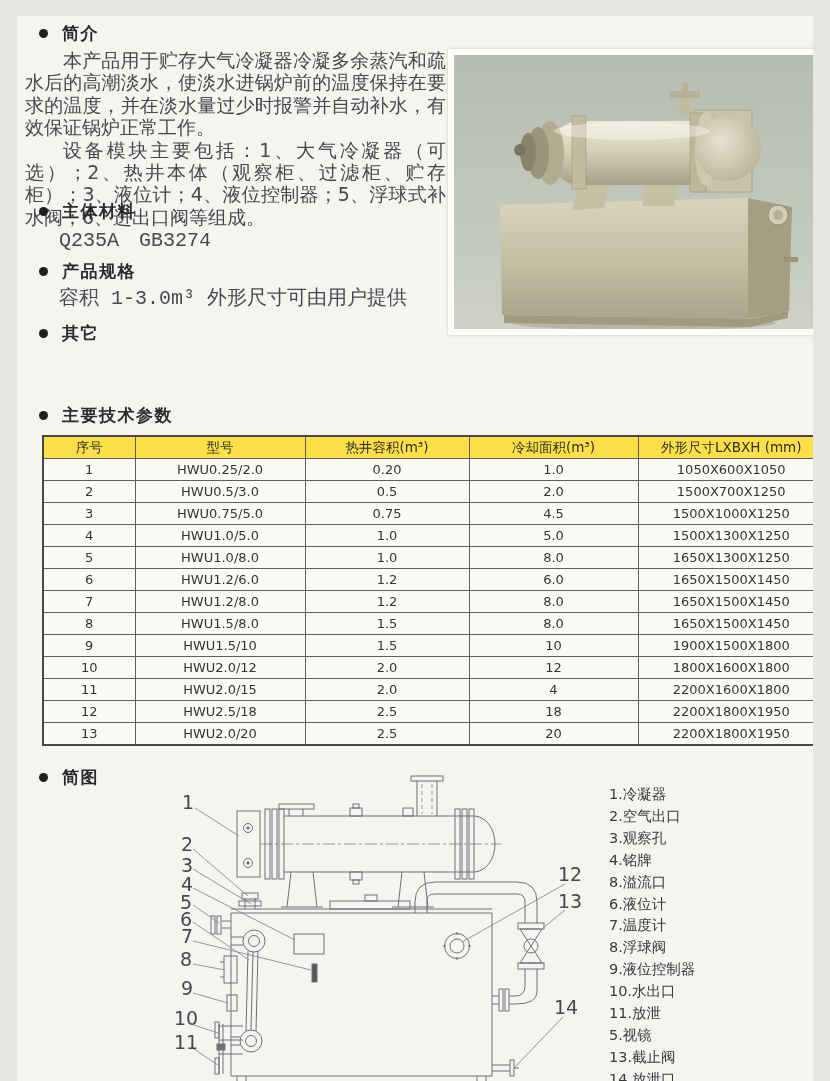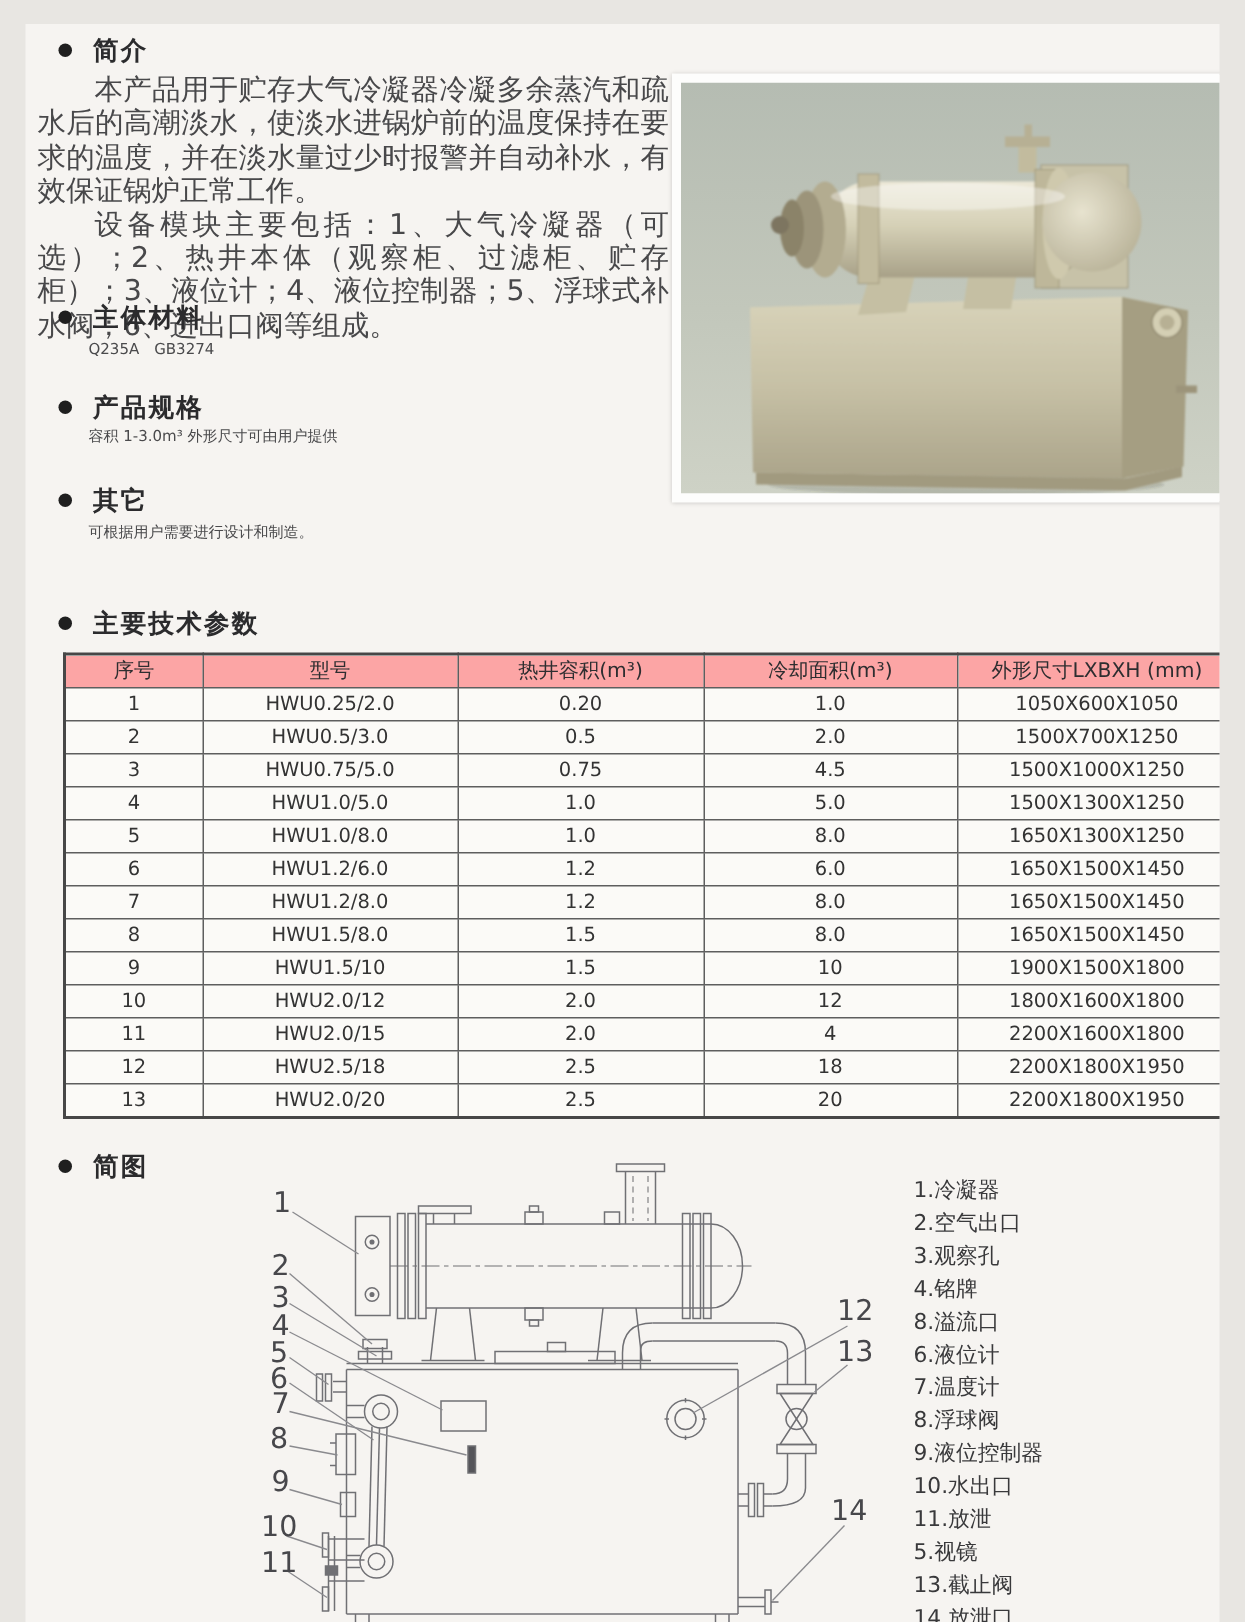--- a/index.html
+++ b/index.html
@@ -10,32 +10,32 @@
     color:#3e3e40;
   }
   
   .sec-head{position:absolute;left:22px;display:flex;align-items:center;}
   .bullet{width:9px;height:9px;border-radius:50%;background:#1f1f1f;display:inline-block;margin-right:14px;flex:none;}
   .sec-title{font-size:17px;font-weight:bold;color:#2b2b2d;letter-spacing:1.5px;white-space:nowrap;}
   
   .intro{position:absolute;left:8px;top:33px;width:421px;font-size:19px;line-height:22.4px;
          text-align:justify;color:#48484a;}
   .intro p{margin:0;text-indent:2em;}
-  .plain{position:absolute;font-size:10px;color:#4a4a4c;white-space:nowrap;}
+  .plain{position:absolute;font-size:20px;color:#4a4a4c;white-space:nowrap;font-family:Liberation Mono, monospace;}
   
   .photo{position:absolute;left:431px;top:33px;width:398px;height:286px;background:#fdfdfc;
          box-sizing:border-box;padding:6px;box-shadow:0 0 3px rgba(0,0,0,.18);}
   .photo svg{display:block;width:100%;height:100%;}
   
   .params-table{position:absolute;left:25px;top:419px;width:784px;border-collapse:collapse;
                 table-layout:fixed;font-size:13px;color:#333;background:#fbfaf7;
                 border:2px solid #474747;}
   .params-table th,.params-table td{border:1px solid #5e5e5e;height:21px;line-height:21px;
                 padding:0 2px;text-align:center;font-weight:normal;white-space:nowrap;overflow:hidden;}
-  .params-table thead th{background:#fca5a5;font-size:13.5px;color:#2e2e30;}
+  .params-table thead th{background:#fde047;font-size:13.5px;color:#2e2e30;}
   
   .schematic{position:absolute;left:148px;top:758px;width:445px;height:323px;}
   .schematic svg{display:block;width:100%;height:100%;}
   .callout{position:absolute;font-size:19px;line-height:1;color:#47474b;
            font-family:"DejaVu Sans","Liberation Sans",sans-serif;}
   .legend{position:absolute;left:592px;top:768px;margin:0;padding:0;list-style:none;
           font-size:14.5px;line-height:21.9px;color:#39393b;}
   .legend li{white-space:nowrap;}
 </style>
 </head>
@@ -117,21 +117,20 @@
   <div class="sec-head" style="top:244px">
     <span class="bullet"></span>
     <span class="sec-title">产品规格</span>
   </div>
   <div class="plain" style="left:42px;top:268px">容积 1-3.0m³ 外形尺寸可由用户提供</div>
 
   <div class="sec-head" style="top:306px">
     <span class="bullet"></span>
     <span class="sec-title">其它</span>
   </div>
-  <div class="plain" style="left:42px;top:332px">可根据用户需要进行设计和制造。</div>
 
   <div class="sec-head" style="top:388px">
     <span class="bullet"></span>
     <span class="sec-title">主要技术参数</span>
   </div>
 
   <table class="params-table">
     <colgroup>
         <col style="width:92px">
         <col style="width:170px">

